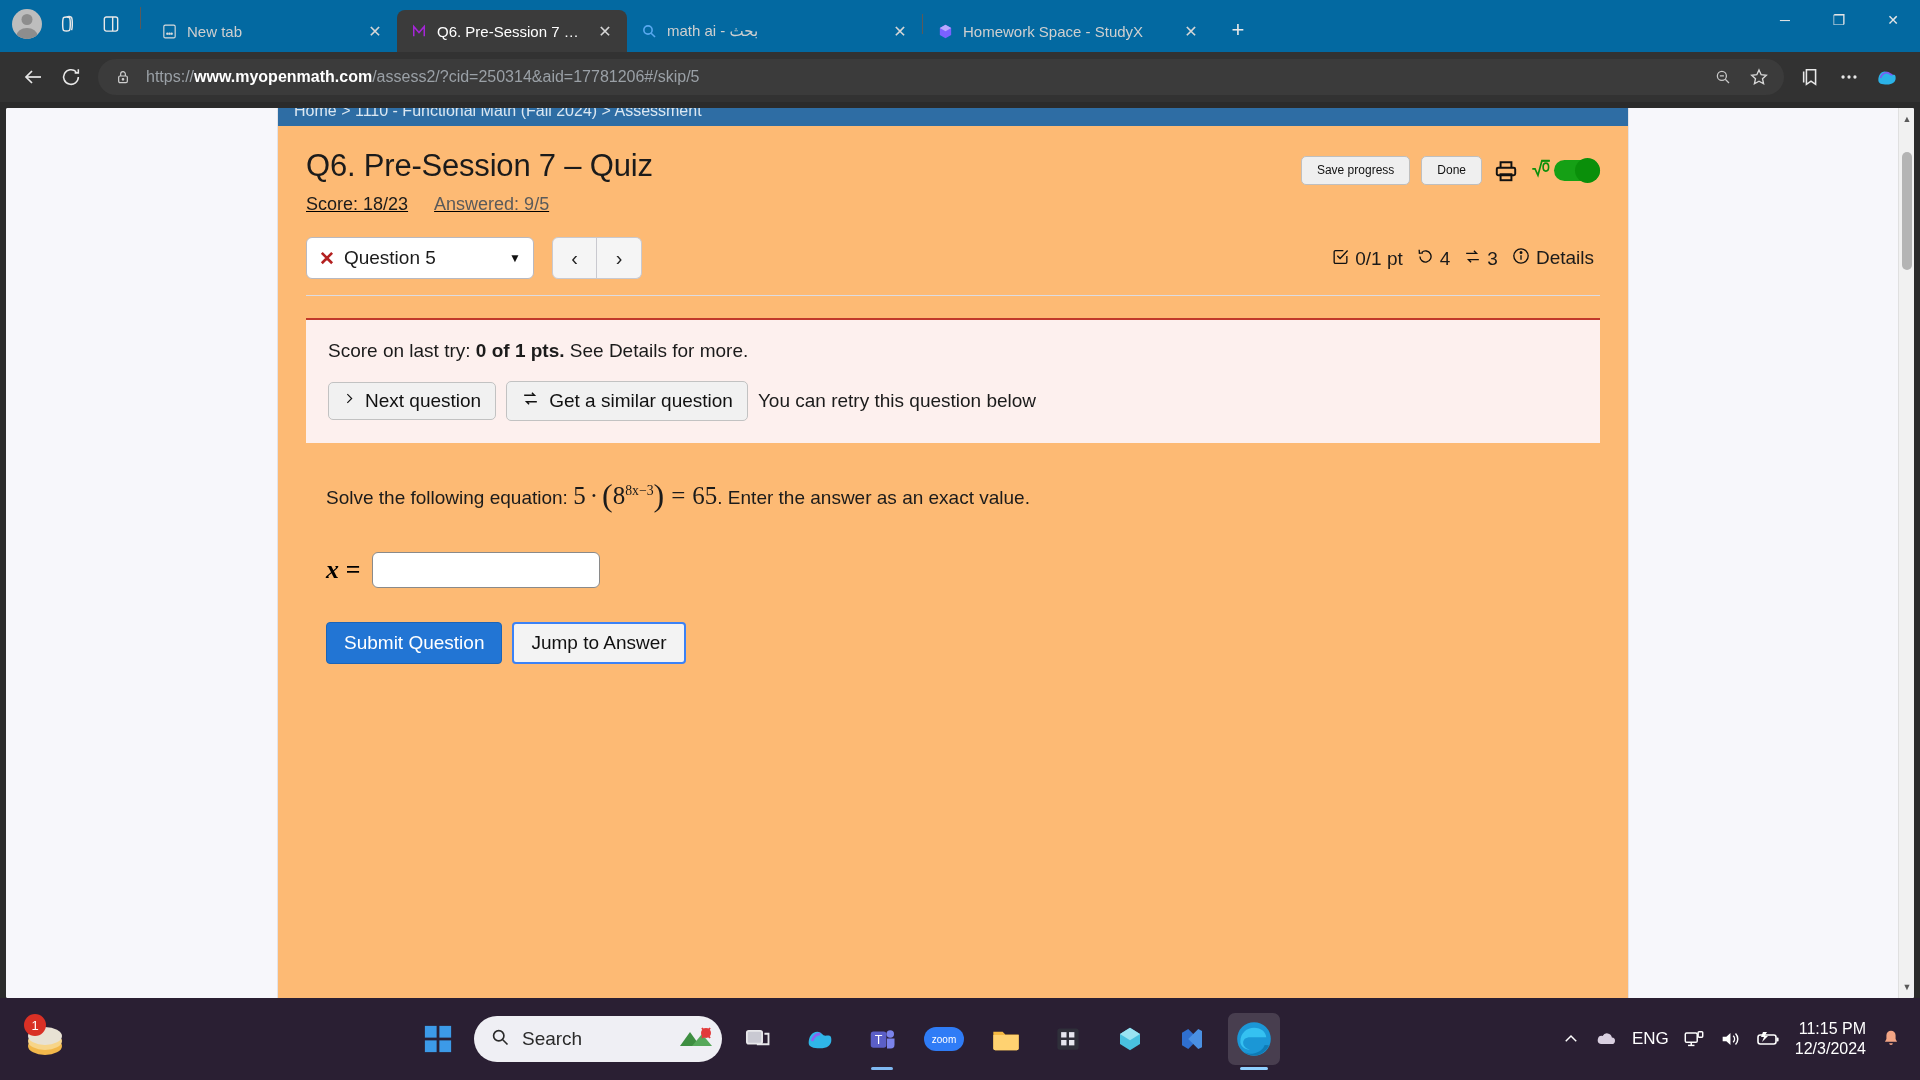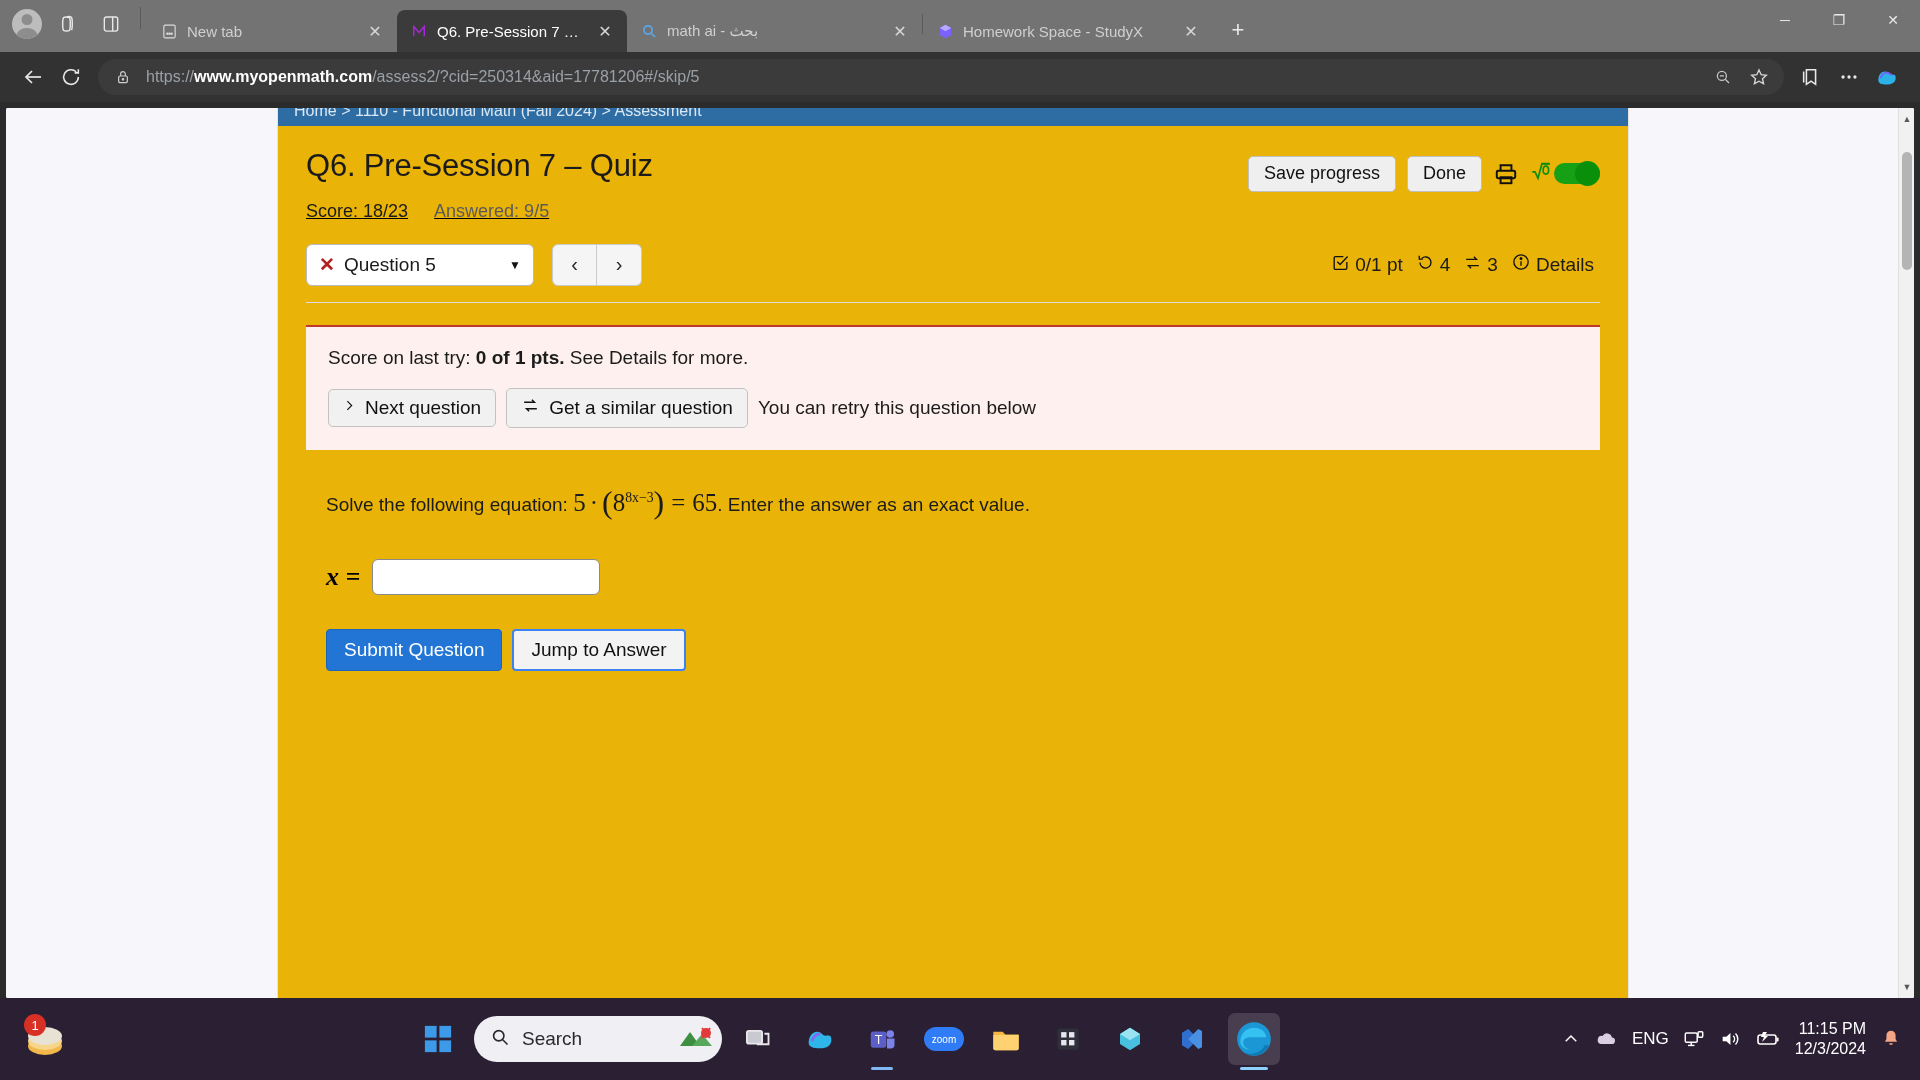--- a/index.html
+++ b/index.html
@@ -7,21 +7,21 @@
     width: 1920px; height: 1080px;
     overflow: hidden;
     font-family: "Liberation Sans", sans-serif;
     background: #202124;
   }
 
   
   #browser-window { position: absolute; inset: 0; background: #2b2b2b; }
 
   #tabstrip {
-    height: 52px; background: #737373;
+    height: 52px; background: #0369a1;
     display: flex; align-items: flex-end; padding-left: 8px;
     position: relative;
   }
   .tabstrip-left { display: flex; align-items: center; height: 52px; gap: 4px; padding-bottom: 4px; }
   .chrome-icon-btn {
     width: 38px; height: 38px; display: flex; align-items: center; justify-content: center;
     border-radius: 6px; color: #e8e8e8;
   }
   .avatar-circle {
     width: 30px; height: 30px; border-radius: 50%;
@@ -85,35 +85,35 @@
   .omni-icon { width: 26px; height: 26px; display: flex; align-items: center; justify-content: center; color: #d6d6d6; }
 
   
   #viewport {
     position: absolute; left: 6px; top: 108px; right: 6px; bottom: 82px;
     background: #ffffff; overflow: hidden; border-radius: 2px;
   }
   #page-scroll { position: absolute; inset: 0; background: #f7f7fb; }
   #page-content {
     position: absolute; left: 272px; top: -8px; width: 1350px; bottom: 0;
-    background: #eab308; box-shadow: 0 0 0 1px #e3e3e8;
+    background: #fdba74; box-shadow: 0 0 0 1px #e3e3e8;
   }
   #breadcrumb-bar {
     background: #2e6da4; color: #dbe7f1; height: 26px;
     font-size: 16px; padding: 2px 0 0 16px; overflow: hidden;
     white-space: nowrap;
   }
   #content-pad { padding: 22px 28px 0 28px; }
 
   .quiz-head { display: flex; align-items: flex-start; }
   #quiz-title { font-size: 31px; font-weight: 400; color: #1b1b1b; letter-spacing: -0.2px; }
   .quiz-head-right { margin-left: auto; display: flex; align-items: center; gap: 11px; padding-top: 8px; }
   .btn-grey {
     background: #efefef; border: 1px solid #bfbfbf; border-radius: 5px;
-    font-size: 18px; color: #111; padding: 7px 15px; line-height: 1.1;
+    font-size: 12px; color: #111; padding: 7px 15px; line-height: 1.1;
   }
   .icon-print { color: #111; display: flex; align-items: center; }
   .toggle-wrap { display: flex; align-items: center; gap: 2px; }
   .sqrt-glyph { color: #0a8f0a; font-size: 21px; font-weight: 500; }
   .toggle-pill {
     width: 46px; height: 21px; border-radius: 11px; background: #15a015;
     position: relative;
   }
   .toggle-pill::after {
     content: ""; position: absolute; right: 0px; top: -2px;

